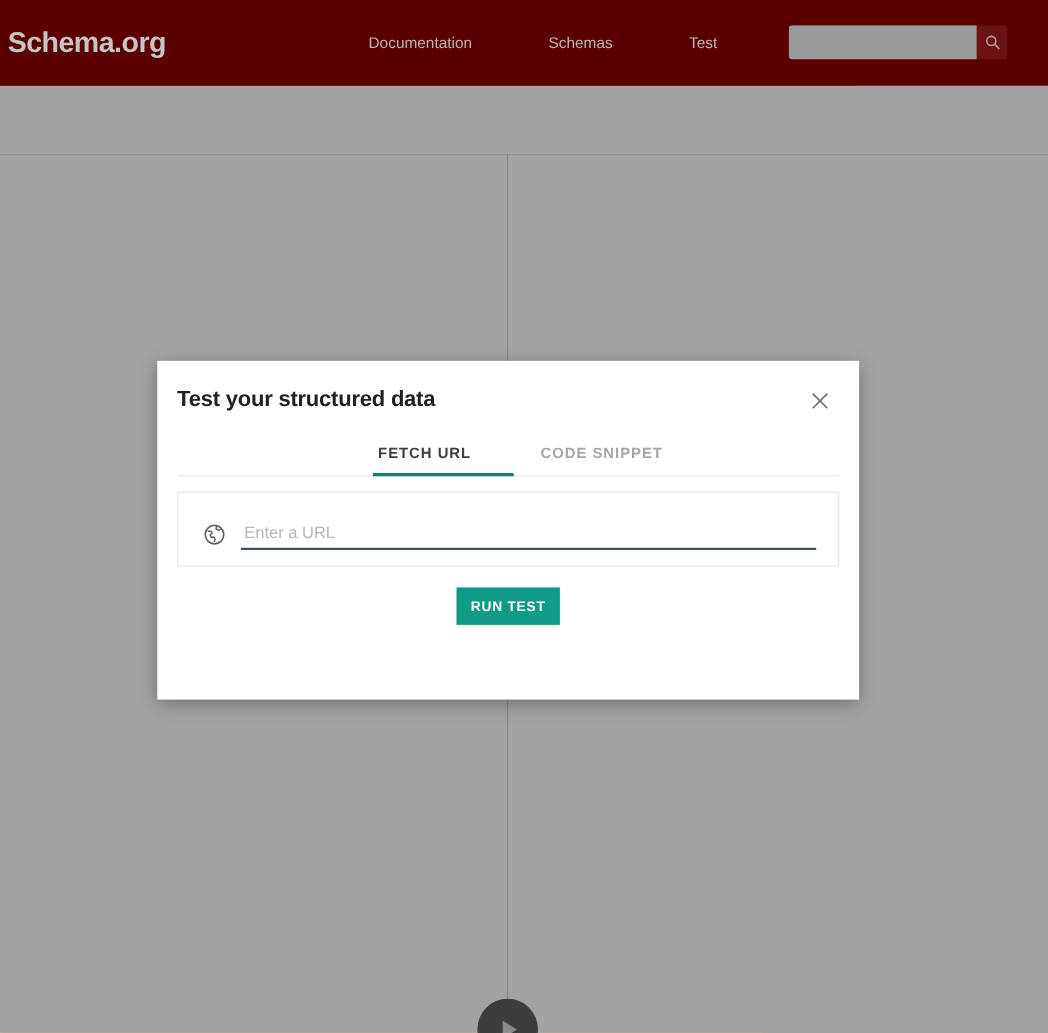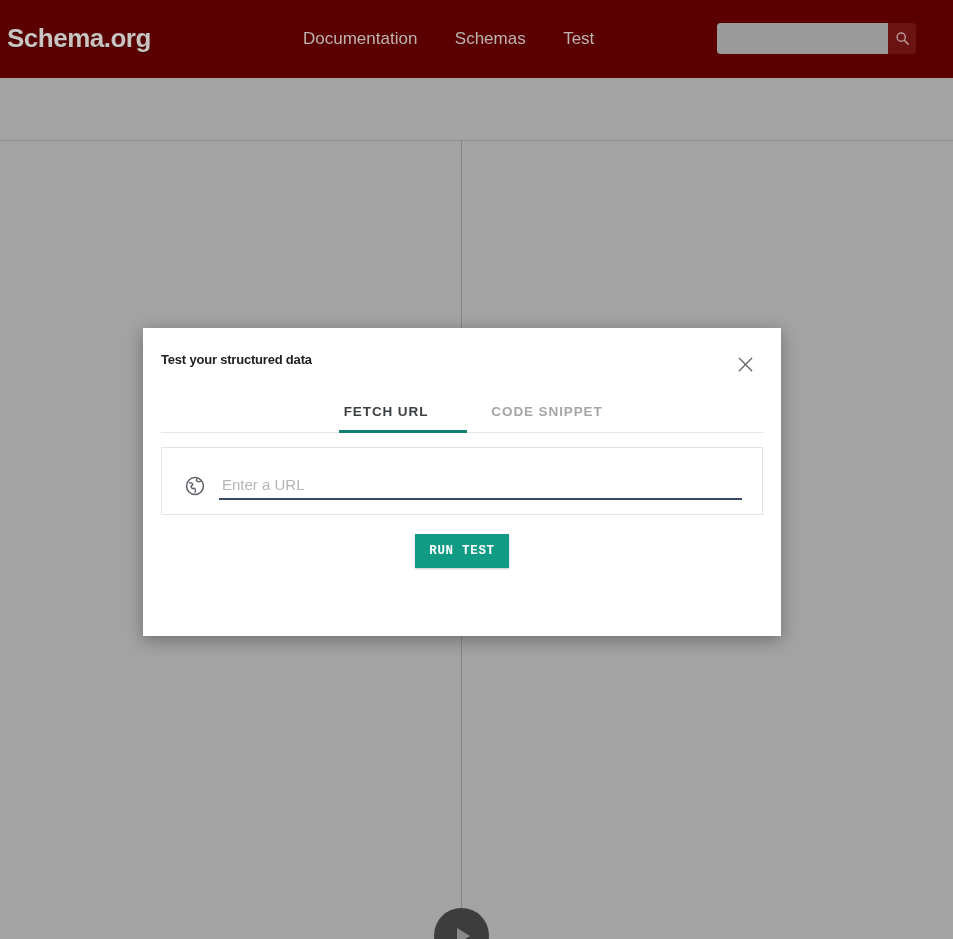--- a/index.html
+++ b/index.html
@@ -46,26 +46,27 @@
   }
   .nav {
     position: absolute;
     left: 303px;
     top: 25px;
     height: 28px;
   }
   .nav-link {
     display: inline-block;
     color: #bdb4b1;
-    font-size: 17px;
+    font-size: 14px;
     line-height: 28px;
     margin-right: 33px;
     cursor: pointer;
     text-decoration: none;
     font-weight: 400;
+    margin-left: 32px;
   }
   .nav-link:last-child { margin-right: 0; }
 
   .search-wrap {
     position: absolute;
     right: 37px;
     top: 23px;
     width: 199px;
     height: 31px;
     display: flex;
@@ -171,21 +172,21 @@
   }
   .modal-header {
     position: relative;
     height: 66px;
     padding: 0 24px;
   }
   .modal-title {
     position: absolute;
     left: 18px;
     top: 24px;
-    font-size: 13px;
+    font-size: 20px;
     font-weight: bold;
     color: #212121;
     letter-spacing: -0.2px;
   }
   .modal-close {
     position: absolute;
     right: 22px;
     top: 22px;
     width: 28px;
     height: 28px;
@@ -285,21 +286,21 @@
     top: 206px;
     width: 94px;
     height: 34px;
     background: #119b84;
     color: #ffffff;
     border: none;
     font-size: 12.5px;
     font-weight: bold;
     letter-spacing: 0.7px;
     cursor: pointer;
-    font-family: Liberation Mono, monospace;
+    font-family: Liberation Sans, sans-serif;
     box-shadow: 0 1px 2px rgba(0,0,0,0.22);
   }
 </style>
 </head>
 <body>
 
 <div id="page">
 
   <div class="site-header">
     <div class="header-inner">

